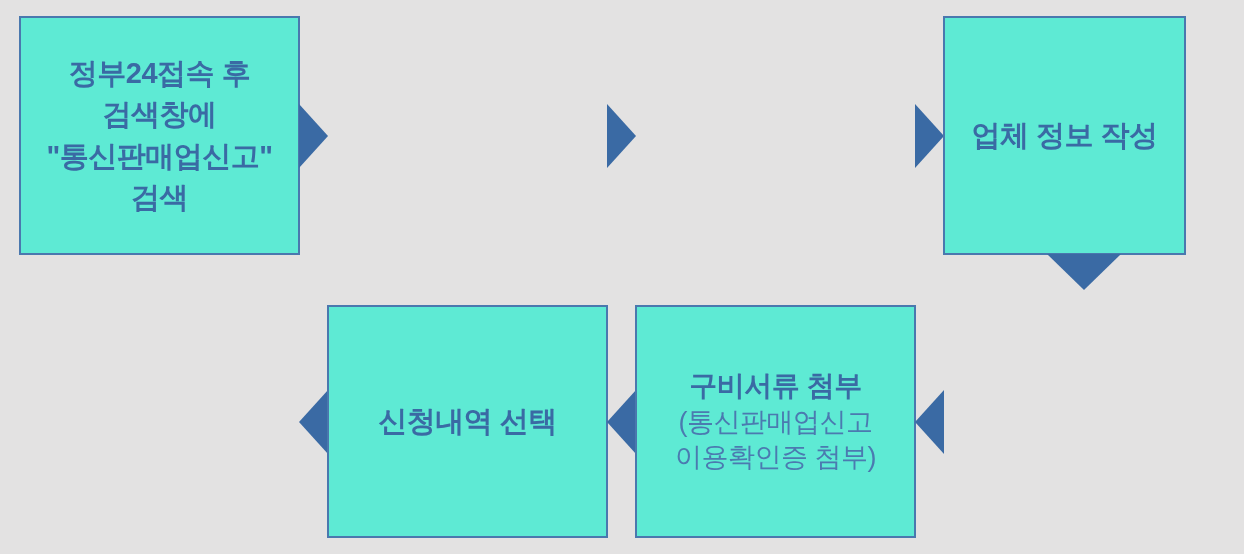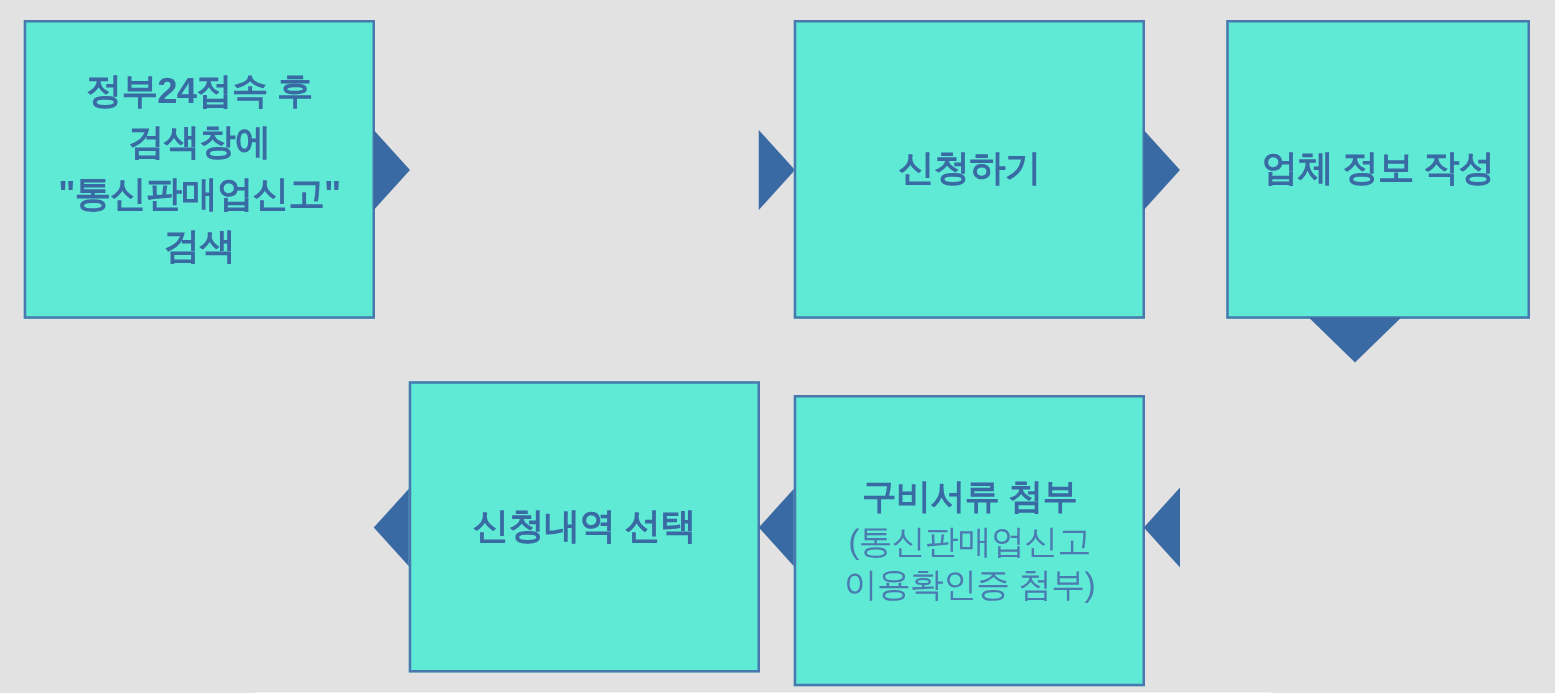--- a/index.html
+++ b/index.html
@@ -76,42 +76,39 @@
 검색창에
 "통신판매업신고"
 검색</div>
   </div>
 
   <div class="arrow arrow-right" style="left:299px; top:104px;"></div>
 
 
   <div class="arrow arrow-right" style="left:607px; top:104px;"></div>
 
-  <div class="box" style="left:635px; top:16px; width:281px; height:239px;">
-    <div class="box-text t-3">신청하기</div>
-  </div>
 
   <div class="arrow arrow-right" style="left:915px; top:104px;"></div>
 
-  <div class="box" style="left:981px; top:16px; width:243px; height:239px;">
+  <div class="box" style="left:943px; top:16px; width:243px; height:239px;">
     <div class="box-text t-4">업체 정보 작성</div>
   </div>
 
   <div class="arrow arrow-down" style="left:1047px; top:254px;"></div>
 
 
   <div class="arrow arrow-left" style="left:299px; top:390px;"></div>
 
   <div class="box" style="left:327px; top:305px; width:281px; height:233px;">
     <div class="box-text t-7">신청내역 선택</div>
   </div>
 
   <div class="arrow arrow-left" style="left:607px; top:390px;"></div>
 
-  <div class="box" style="left:635px; top:316px; width:281px; height:233px;">
+  <div class="box" style="left:635px; top:305px; width:281px; height:233px;">
     <div class="box-text" style="white-space:normal;">
       <div class="t-6-main">구비서류 첨부</div>
       <div class="t-6-sub">(통신판매업신고
 이용확인증 첨부)</div>
     </div>
   </div>
 
   <div class="arrow arrow-left" style="left:915px; top:390px;"></div>
 
 

